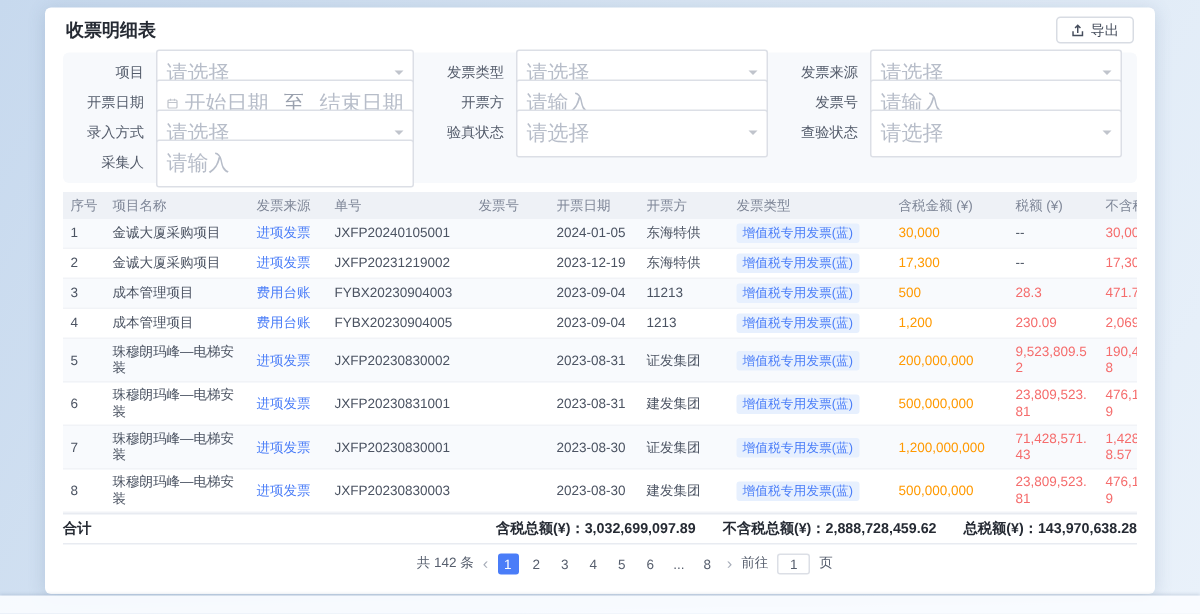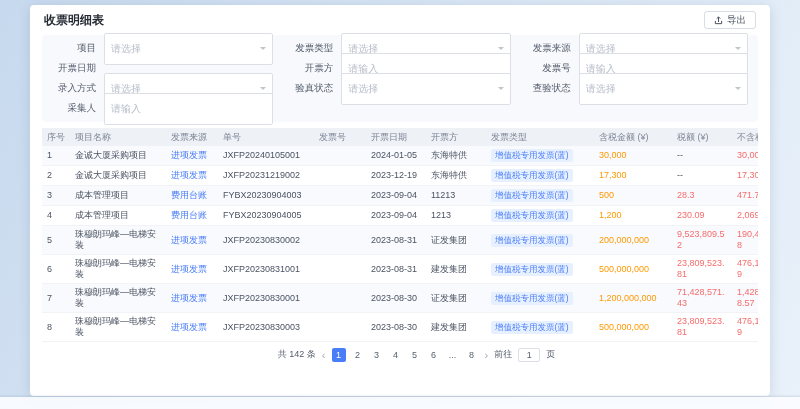--- a/index.html
+++ b/index.html
@@ -7,21 +7,21 @@
   body{font-family:"Liberation Sans","DejaVu Sans",sans-serif;background:linear-gradient(118deg,#c7d9ee 0%,#d9e6f4 45%,#e9f1fa 100%);position:relative;}
   .taskbar{position:absolute;left:0;right:0;bottom:0;height:12px;background:rgba(250,252,255,.92);box-shadow:0 -1px 2px rgba(120,140,170,.25);}
   .app-card{position:absolute;left:30px;right:30px;top:5px;bottom:13px;background:#fff;border-radius:4px;box-shadow:0 2px 12px rgba(70,100,140,.2);overflow:hidden;display:flex;flex-direction:column;}
   .card-header{display:flex;justify-content:space-between;align-items:center;padding:6px 14px 4px;}
   .page-title{font-size:12px;font-weight:bold;color:#252a33;text-align:right;}
   .export-btn{display:inline-flex;align-items:center;gap:4px;border:1px solid #d8dce3;border-radius:3px;background:#fff;padding:2px 9px;font-size:9.5px;color:#454d5c;cursor:pointer;height:18px;}
   .filter-panel{margin:2px 12px 0;background:#f7f9fc;border-radius:4px;padding:6px 10px;}
   .filter-grid{display:grid;grid-template-columns:1fr 1fr 1fr;column-gap:16px;row-gap:5px;}
   .field{display:flex;align-items:center;height:15px;}
   .field-label{width:52px;text-align:right;padding-right:8px;font-size:9.5px;color:#545c6b;flex:none;white-space:nowrap;}
-  .control{flex:1;height:32px;border:1px solid #dcdfe6;border-radius:2px;background:#fff;display:flex;align-items:center;padding:0 6px;font-size:10px;color:#b7bdc9;gap:4px;}
+  .control{flex:1;height:32px;border:1px solid #dcdfe6;border-radius:2px;background:#fff;display:flex;align-items:center;padding:0 6px;font-size:14px;color:#b7bdc9;gap:4px;}
   .control .ph{flex:1;white-space:nowrap;overflow:hidden;}
   .range .sep{color:#9aa1ae;flex:none;padding:0 6px;}
   .caret{width:0;height:0;border-left:3px solid transparent;border-right:3px solid transparent;border-top:3.5px solid #c0c4cc;flex:none;}
   .btn-row{margin-top:6px;padding-left:60px;display:flex;gap:10px;align-items:center;}
   .btn-primary{background:#4a7df8;color:#fff;border:none;border-radius:3px;font-size:9.5px;height:17px;padding:0 24px;cursor:pointer;}
   .btn-text{background:#edf3fe;color:#4a7df8;border:none;border-radius:3px;font-size:9.5px;height:17px;padding:0 10px;cursor:pointer;}
   .table-wrap{margin:6px 12px 0;overflow:hidden;}
   table{border-collapse:collapse;table-layout:fixed;width:760px;}
   th{background:#eef1f6;font-weight:normal;color:#7e8697;font-size:9px;text-align:left;padding:0 5px;height:18px;white-space:nowrap;overflow:hidden;}
   td{font-size:9px;color:#4b5362;padding:3px 5px;border-bottom:1px solid #f1f3f7;word-break:break-all;line-height:11px;vertical-align:middle;}
@@ -77,20 +77,29 @@
       <div class="field">
         <span class="field-label">发票来源</span>
         <div class="control">
           <span class="ph">请选择</span>
           <span class="caret"></span>
         </div>
       </div>
 
       <div class="field">
         <span class="field-label">开票日期</span>
+        <div class="control range">
+          <svg width="8" height="8" viewBox="0 0 12 12" fill="none" stroke="#c0c4cc" stroke-width="1.2">
+              <rect x="1.5" y="2.5" width="9" height="8" rx="1"></rect>
+              <path d="M1.5 5 H10.5 M4 1.2 V3.2 M8 1.2 V3.2"></path>
+            </svg>
+          <span class="ph">开始日期</span>
+          <span class="sep">至</span>
+          <span class="ph">结束日期</span>
+        </div>
       </div>
 
       <div class="field">
         <span class="field-label">开票方</span>
         <div class="control">
           <span class="ph">请输入</span>
         </div>
       </div>
 
       <div class="field">
@@ -255,20 +264,28 @@
             <td>建发集团</td>
             <td><span class="tag">增值税专用发票(蓝)</span></td>
             <td class="amt">500,000,000</td>
             <td class="tax">23,809,523.81</td>
             <td class="tax">476,190,476.19</td>
           </tr>
         </tbody>
     </table>
   </div>
 
+  <div class="summary-row">
+    <span class="summary-label">合计</span>
+    <span id="totals">
+        <span>含税总额(¥)：3,032,699,097.89</span>
+        <span>不含税总额(¥)：2,888,728,459.62</span>
+        <span>总税额(¥)：143,970,638.28</span>
+      </span>
+  </div>
 
   <div class="pagination">
     <span>共 142 条</span>
     <span class="page-arrow">‹</span>
     <span id="pages">
         <span class="page-btn active">1</span>
         <span class="page-btn">2</span>
         <span class="page-btn">3</span>
         <span class="page-btn">4</span>
         <span class="page-btn">5</span>

